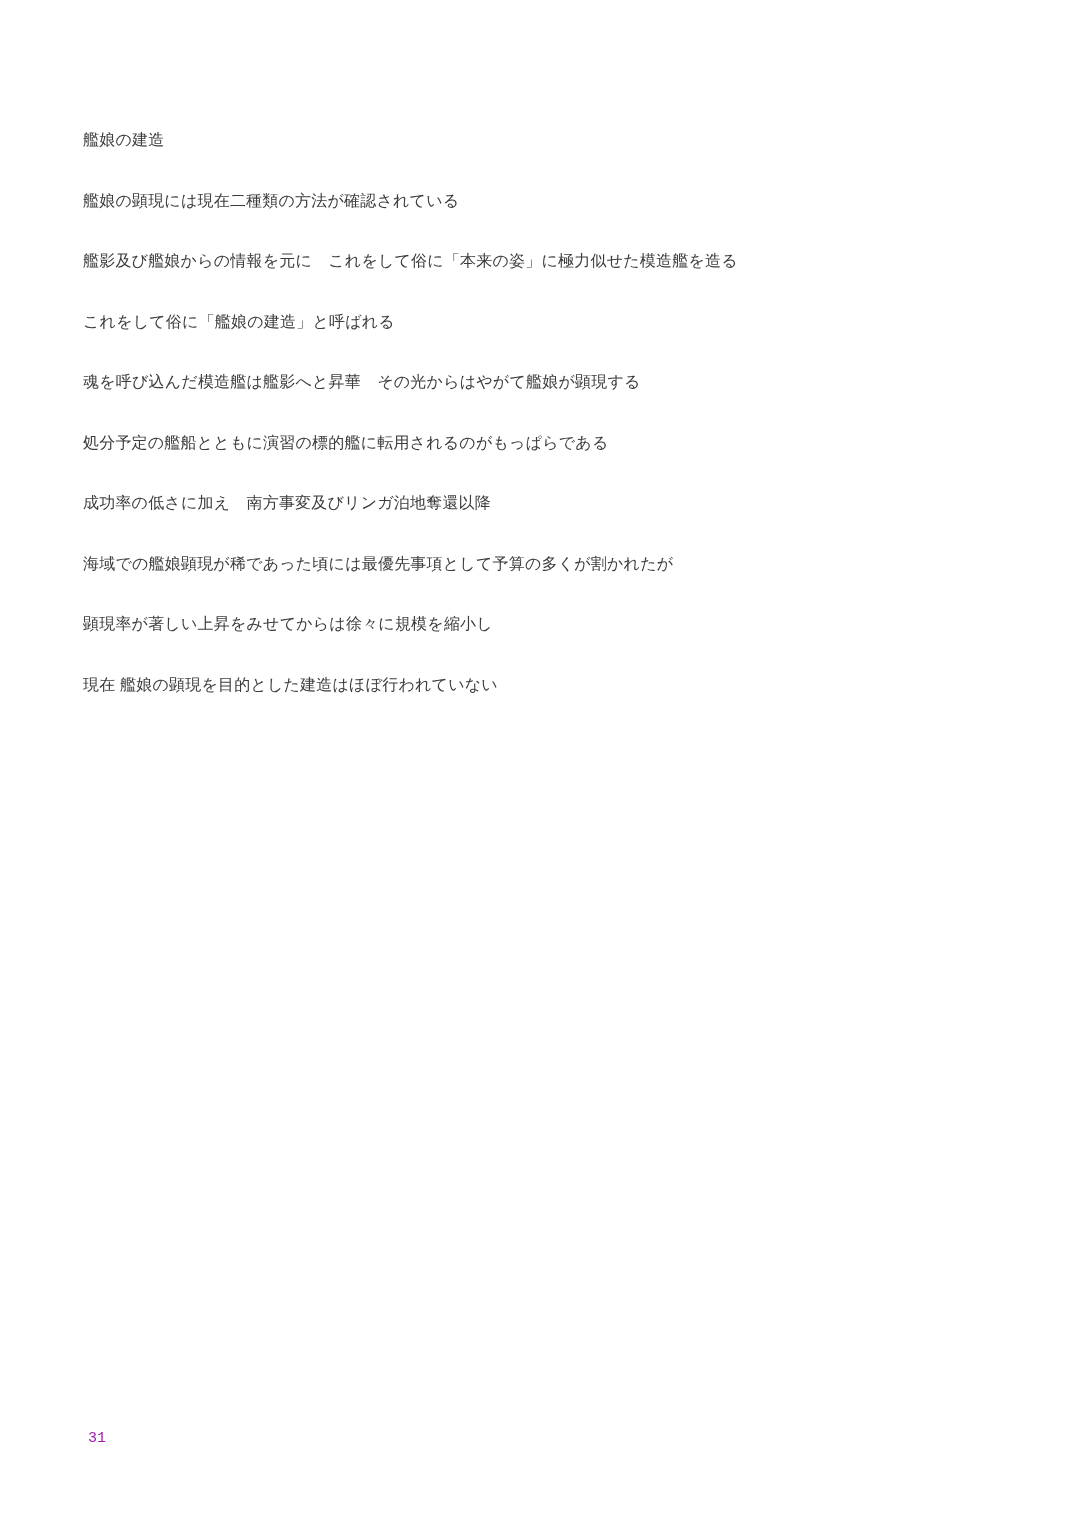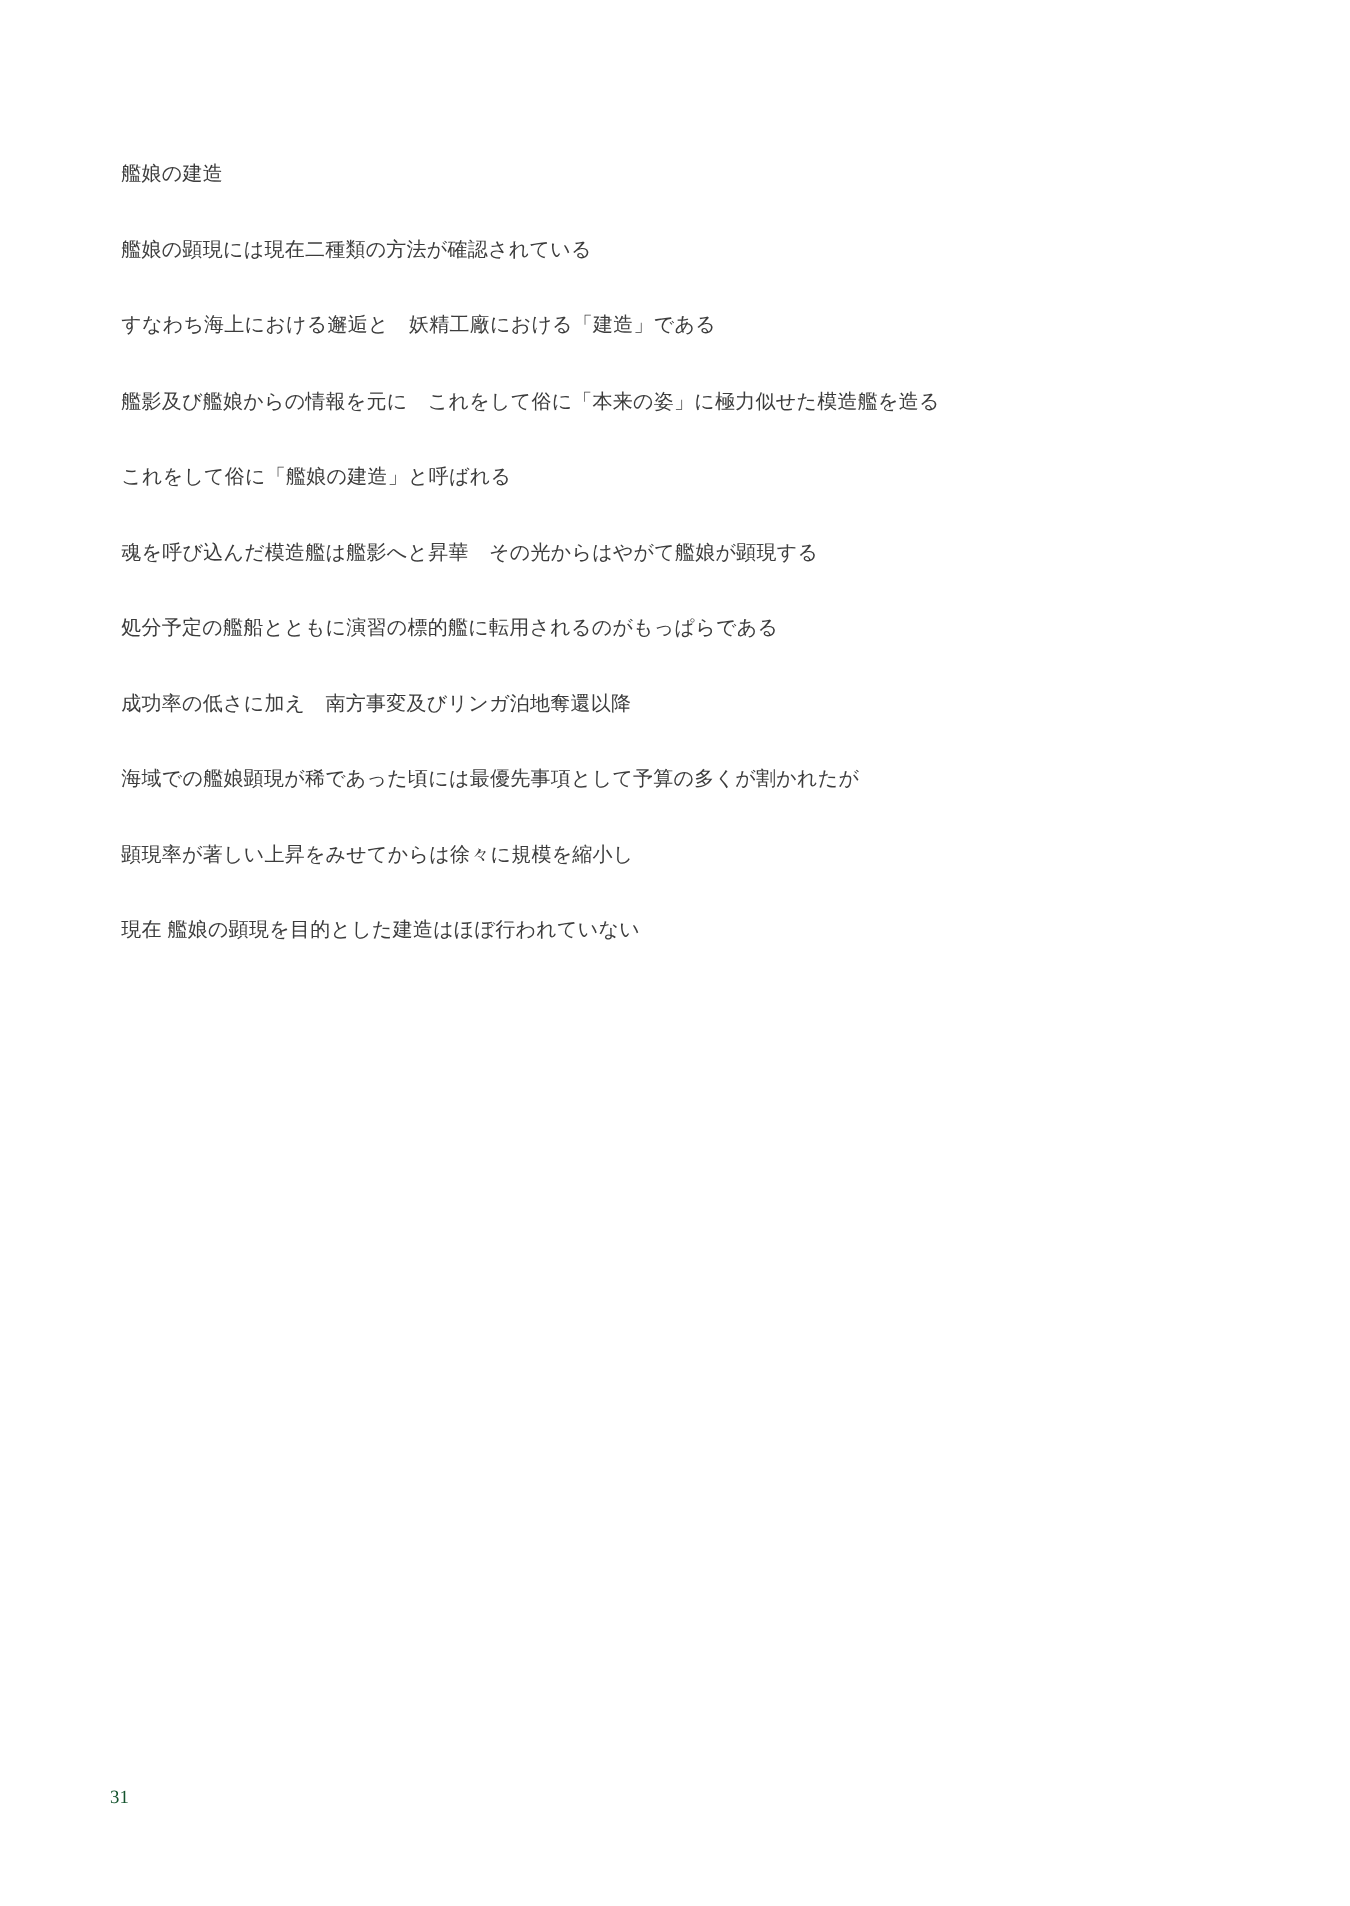--- a/index.html
+++ b/index.html
@@ -8,56 +8,55 @@
     position: relative;
     width: 1080px;
     height: 1525px;
     background: #ffffff;
     overflow: hidden;
     font-family: "Liberation Sans", "DejaVu Sans", sans-serif;
     color: #3c3c3c;
   }
   .content {
     position: absolute;
-    left: 97px;
+    left: 83px;
     top: 130px;
     right: 40px;
     font-size: 16px;
     line-height: 20.5px;
     letter-spacing: 0.2px;
   }
   .title {
     font-size: 16px;
     font-weight: normal;
     line-height: 20.5px;
     margin-bottom: 40px;
   }
   .para { margin-bottom: 14px; }
   .para.last-extra { margin-top: 3px; }
   .line { display: block; white-space: pre-wrap; margin-top: 40px; }
   .page-number {
     position: absolute;
     left: 88px;
     top: 1430px;
-    font-family: Liberation Serif, serif;
+    font-family: Liberation Mono, monospace;
     font-size: 15px;
-    color: #14532d;
+    color: #a21caf;
   }
 </style>
 </head>
 <body>
 
 <div class="page">
   <div class="content">
 
     <h1 class="title">艦娘の建造</h1>
 
     <div class="para">
       <span class="line">艦娘の顕現には現在二種類の方法が確認されている</span>
-      <span class="line">すなわち海上における邂逅と　妖精工廠における「建造」である</span>
     </div>
 
     <div class="para">
       <span class="line">艦影及び艦娘からの情報を元に　これをして俗に「本来の姿」に極力似せた模造艦を造る</span>
       <span class="line">これをして俗に「艦娘の建造」と呼ばれる</span>
       <span class="line">魂を呼び込んだ模造艦は艦影へと昇華　その光からはやがて艦娘が顕現する</span>
     </div>
 
     <div class="para">
       <span class="line">処分予定の艦船とともに演習の標的艦に転用されるのがもっぱらである</span>

